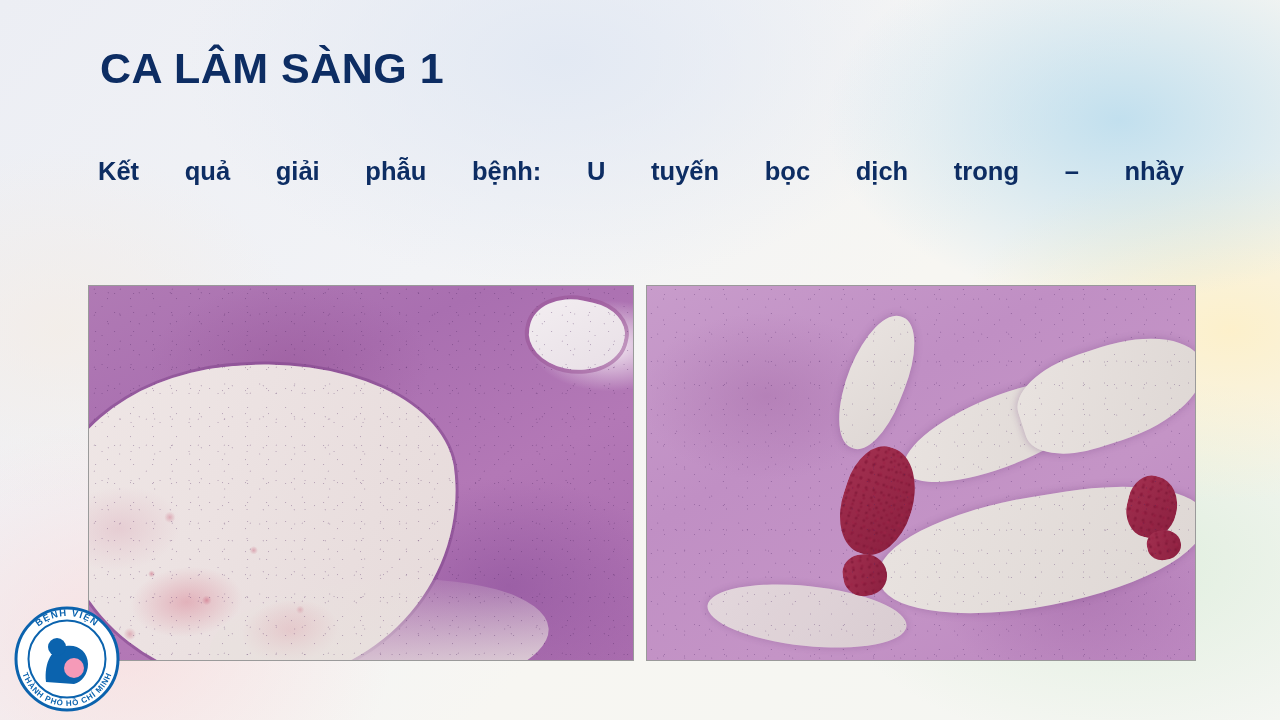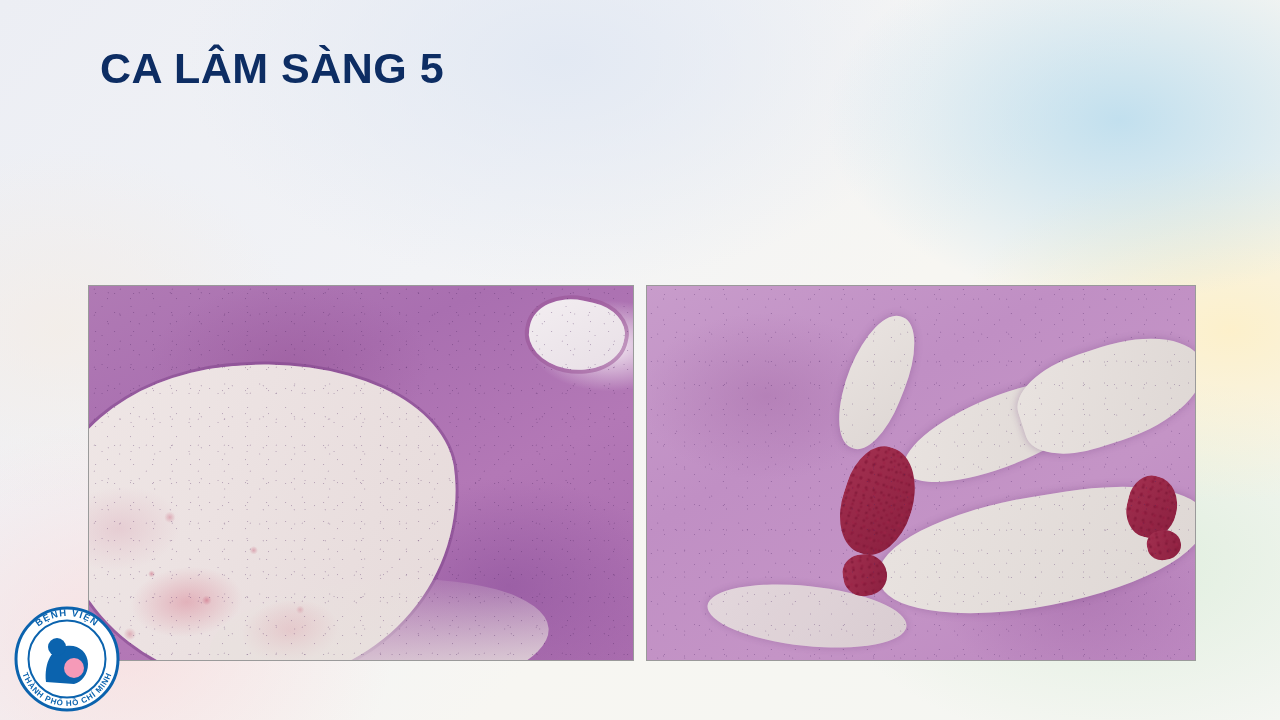--- a/index.html
+++ b/index.html
@@ -172,23 +172,24 @@
     left: 8px; bottom: 2px;
     width: 118px; height: 118px;
   }
   .logo svg { display: block; }
 </style>
 </head>
 <body>
 
 <div class="slide">
 
-  <div class="title">CA LÂM SÀNG 5</div>
+  <div class="title">CA LÂM SÀNG 1</div>
 
   <div class="subtitle">
+    <span class="line1">Kết quả giải phẫu bệnh: U tuyến bọc dịch trong – nhầy</span>
   </div>
 
   <div class="images">
 
     <div class="micrograph left">
       <div class="m-left">
         <div class="pale-lobe"></div>
         <div class="bottom-pale"></div>
         <div class="top-vessel"></div>
         <div class="speckle"></div>

